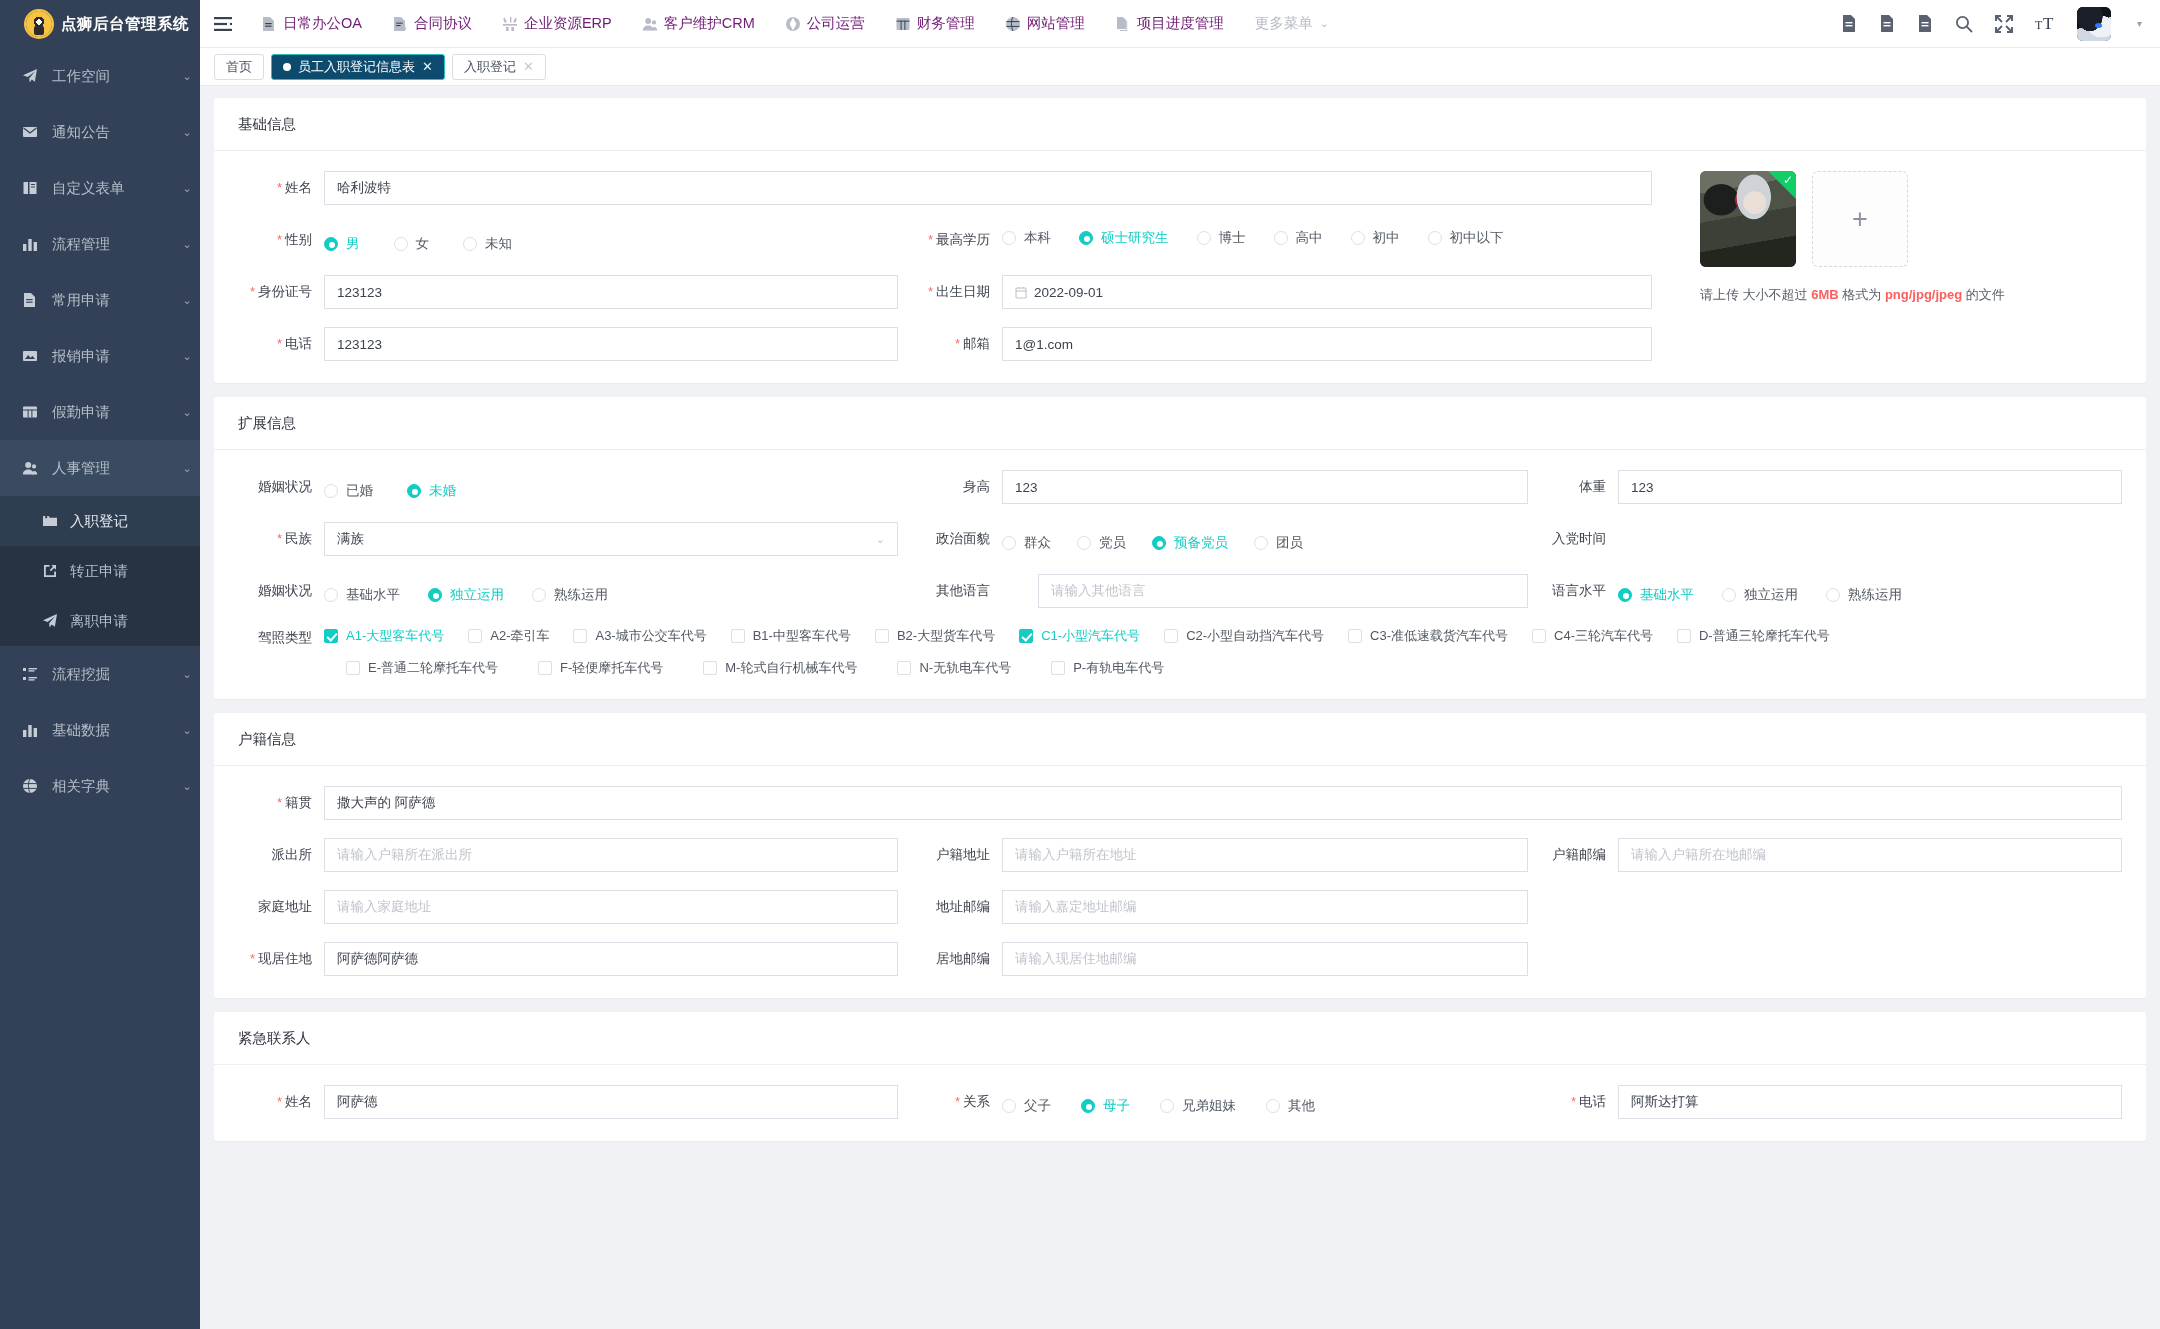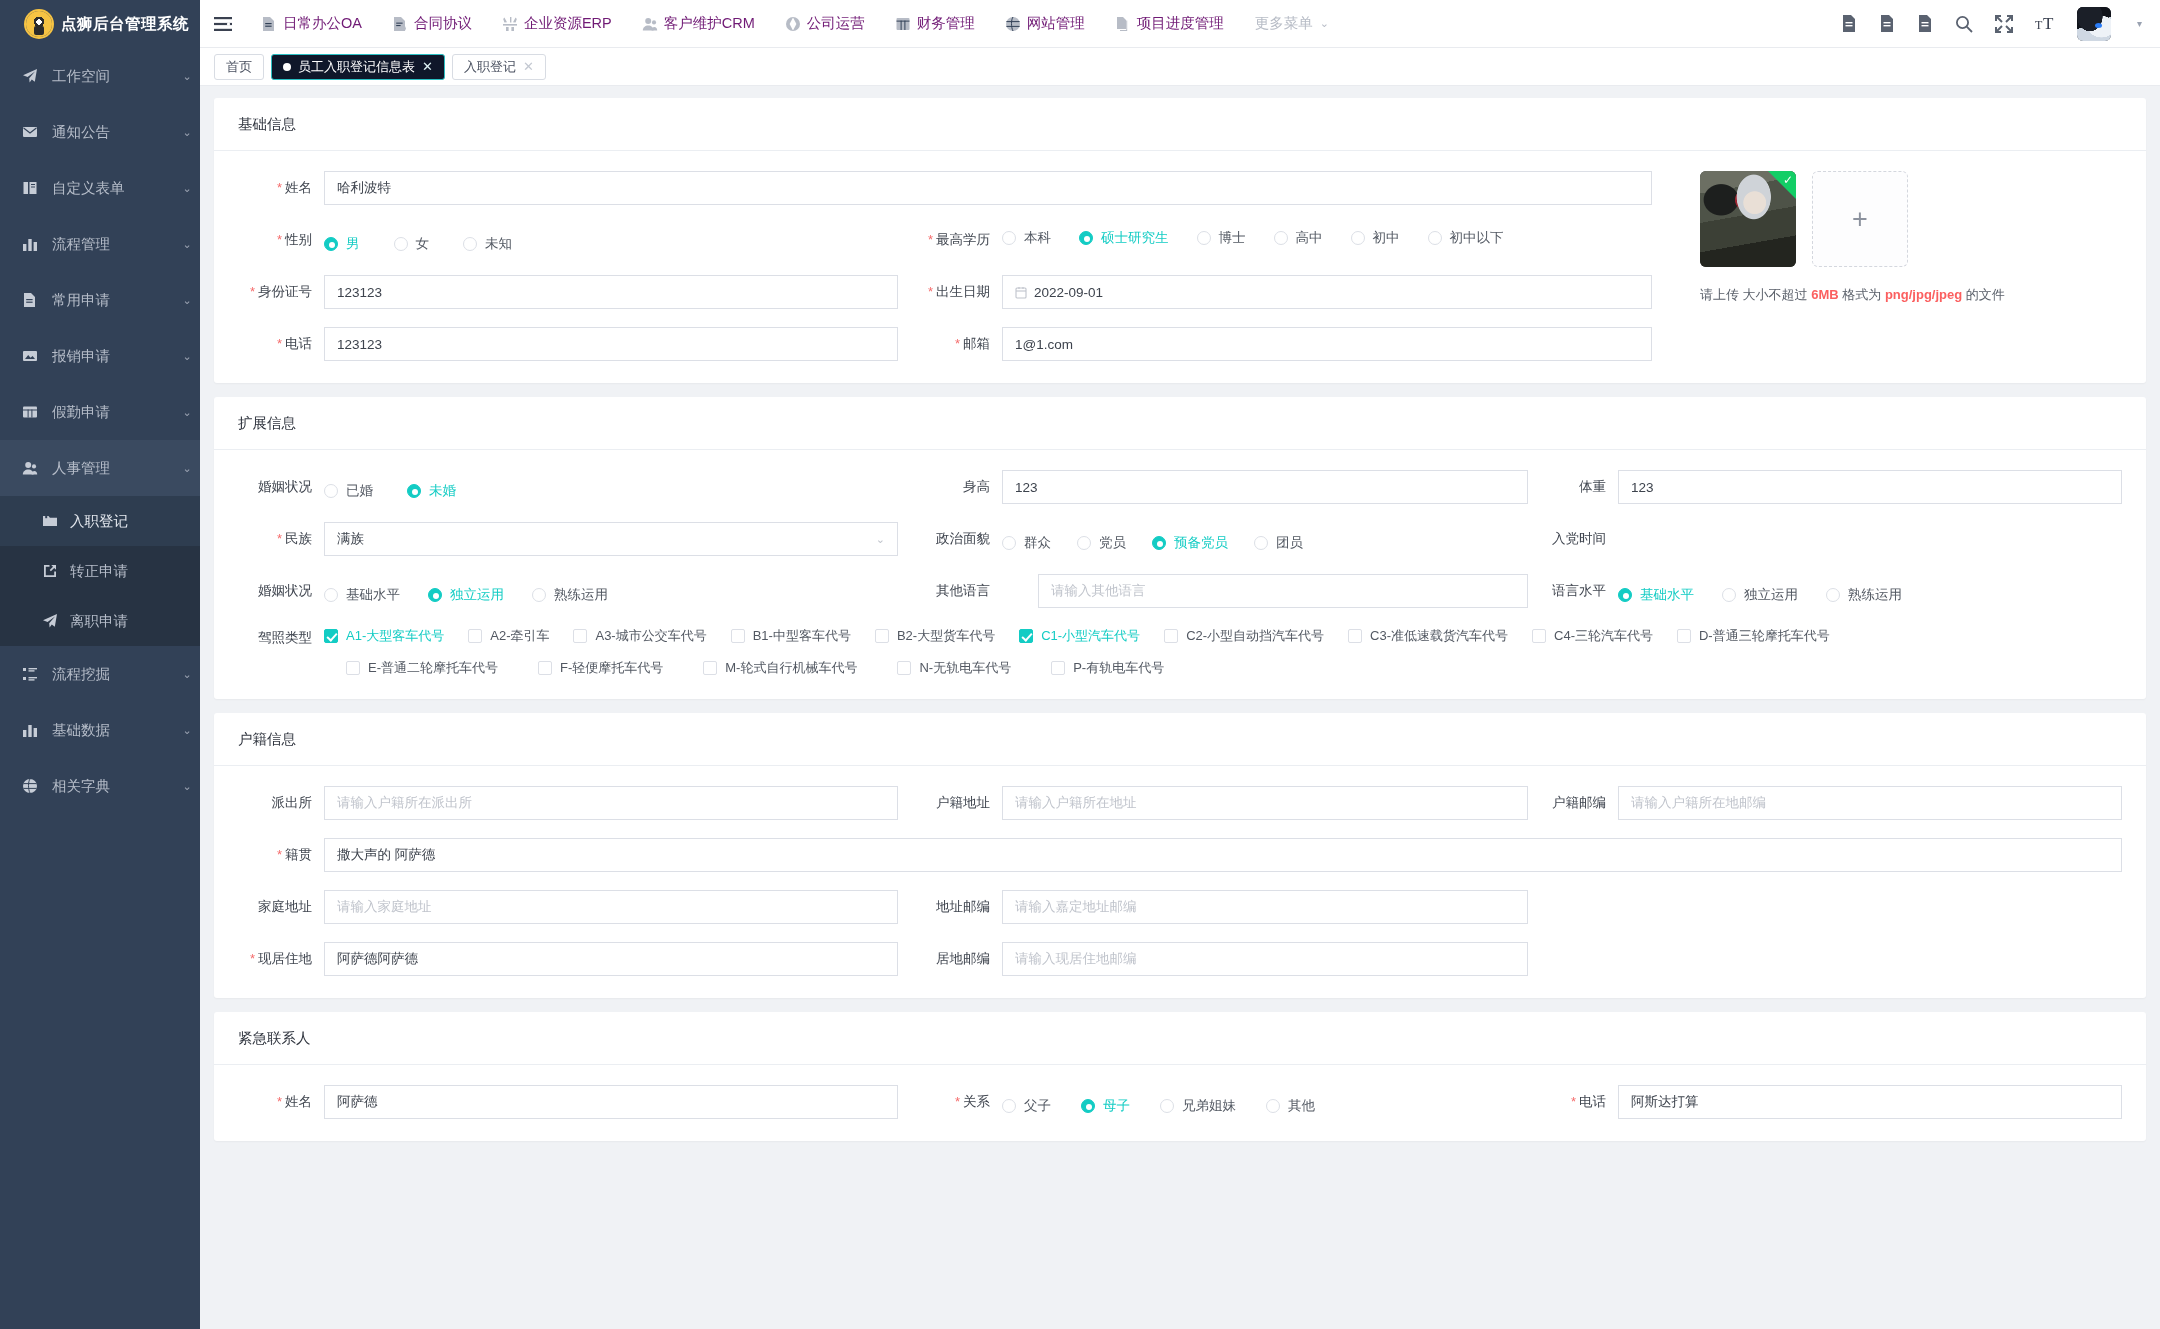--- a/index.html
+++ b/index.html
@@ -81,21 +81,21 @@
   
   #tabbar {
     height: 38px; background: #fff; display: flex; align-items: center;
     padding-left: 14px; gap: 7px; border-bottom: 1px solid #e9ebef; flex: 0 0 38px;
   }
   .tab {
     height: 26px; display: flex; align-items: center; gap: 7px;
     border: 1px solid #d8dce3; border-radius: 3px; padding: 0 11px;
     font-size: 13px; color: #4a5160; background: #fff; cursor: pointer; white-space: nowrap;
   }
-  .tab.active { background: #0f172a; border-color: #2bbfc3; color: #fff; }
+  .tab.active { background: #0c4a6e; border-color: #2bbfc3; color: #fff; }
   .tab .dot { width: 8px; height: 8px; border-radius: 50%; background: #fff; flex:0 0 8px;}
   .tab .x { font-size: 13px; color: #c3c8d1; line-height: 1; }
   .tab.active .x { color: #dff5f6; }
 
   
   #content { flex: 1 1 auto; overflow: hidden; padding: 12px 14px 0 14px; background: #f0f2f5; }
 
   .card { background: #fff; border-radius: 3px; margin-bottom: 14px; box-shadow: 0 1px 2px rgba(0,0,0,.04); }
   .card-head { padding: 17px 24px 16px 24px; border-bottom: 1px solid #ebeef2; font-size: 14.5px; color: #30353f; }
   .card-body { padding: 20px 24px 22px 24px; }
@@ -788,38 +788,38 @@
         </div>
 
       </div>
     </div>
 
     <div class="card">
       <div class="card-head">户籍信息</div>
       <div class="card-body">
 
         <div class="row">
+          <div class="fld" style="flex:1 1 auto;">
+            <div class="lbl" style="width:86px;"><span class="req">*</span><span>籍贯</span></div>
+            <div class="inp" style="flex:1 1 auto;">撒大声的 阿萨德</div>
+          </div>
+        </div>
+
+        <div class="row">
           <div class="fld" style="flex:0 0 660px;">
             <div class="lbl" style="width:86px;">派出所</div>
             <div class="inp ph" style="flex:1 1 auto;">请输入户籍所在派出所</div>
           </div>
           <div class="fld" style="flex:0 0 630px;">
             <div class="lbl" style="width:104px;">户籍地址</div>
             <div class="inp ph" style="flex:1 1 auto;">请输入户籍所在地址</div>
           </div>
           <div class="fld" style="flex:1 1 auto;">
             <div class="lbl" style="width:90px;">户籍邮编</div>
             <div class="inp ph" style="flex:1 1 auto;">请输入户籍所在地邮编</div>
-          </div>
-        </div>
-
-        <div class="row">
-          <div class="fld" style="flex:1 1 auto;">
-            <div class="lbl" style="width:86px;"><span class="req">*</span><span>籍贯</span></div>
-            <div class="inp" style="flex:1 1 auto;">撒大声的 阿萨德</div>
           </div>
         </div>
 
         <div class="row">
           <div class="fld" style="flex:0 0 660px;">
             <div class="lbl" style="width:86px;">家庭地址</div>
             <div class="inp ph" style="flex:1 1 auto;">请输入家庭地址</div>
           </div>
           <div class="fld" style="flex:0 0 630px;">
             <div class="lbl" style="width:104px;">地址邮编</div>

